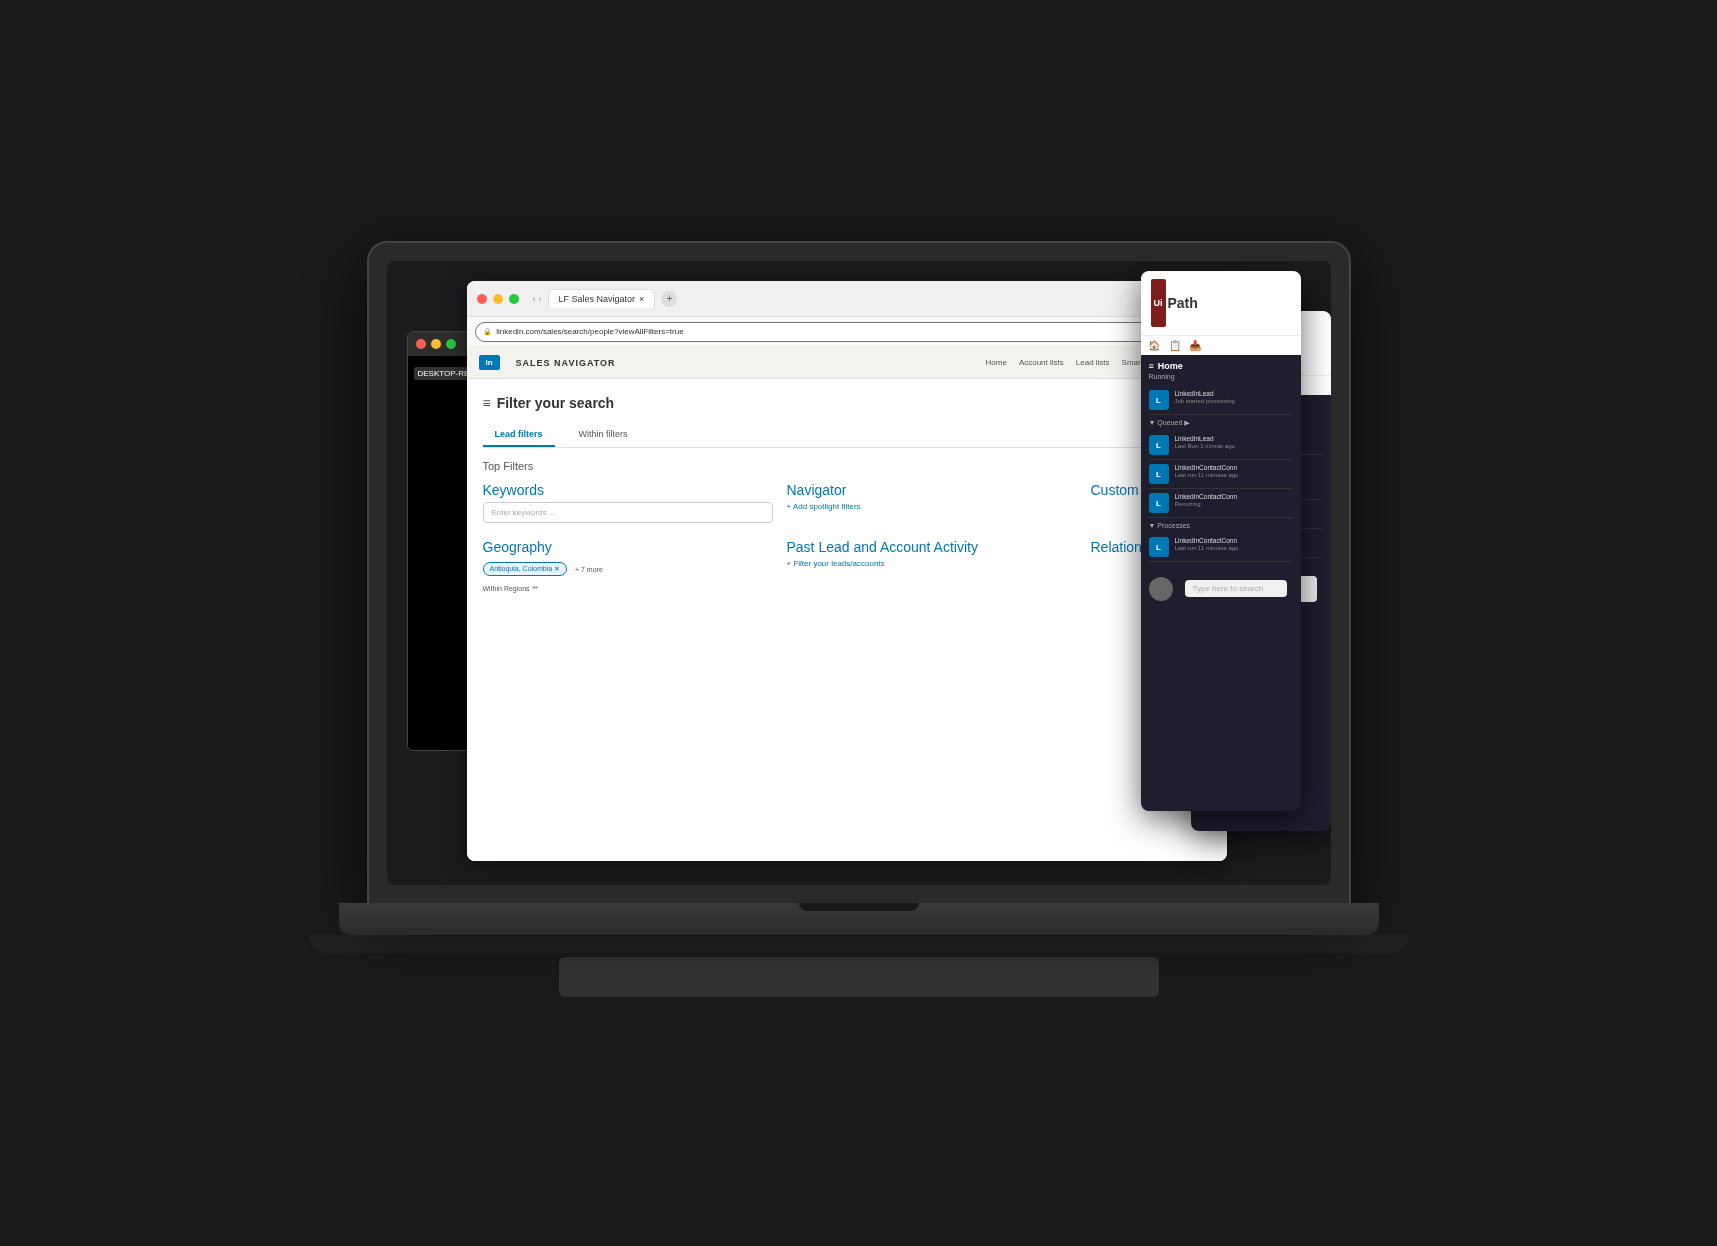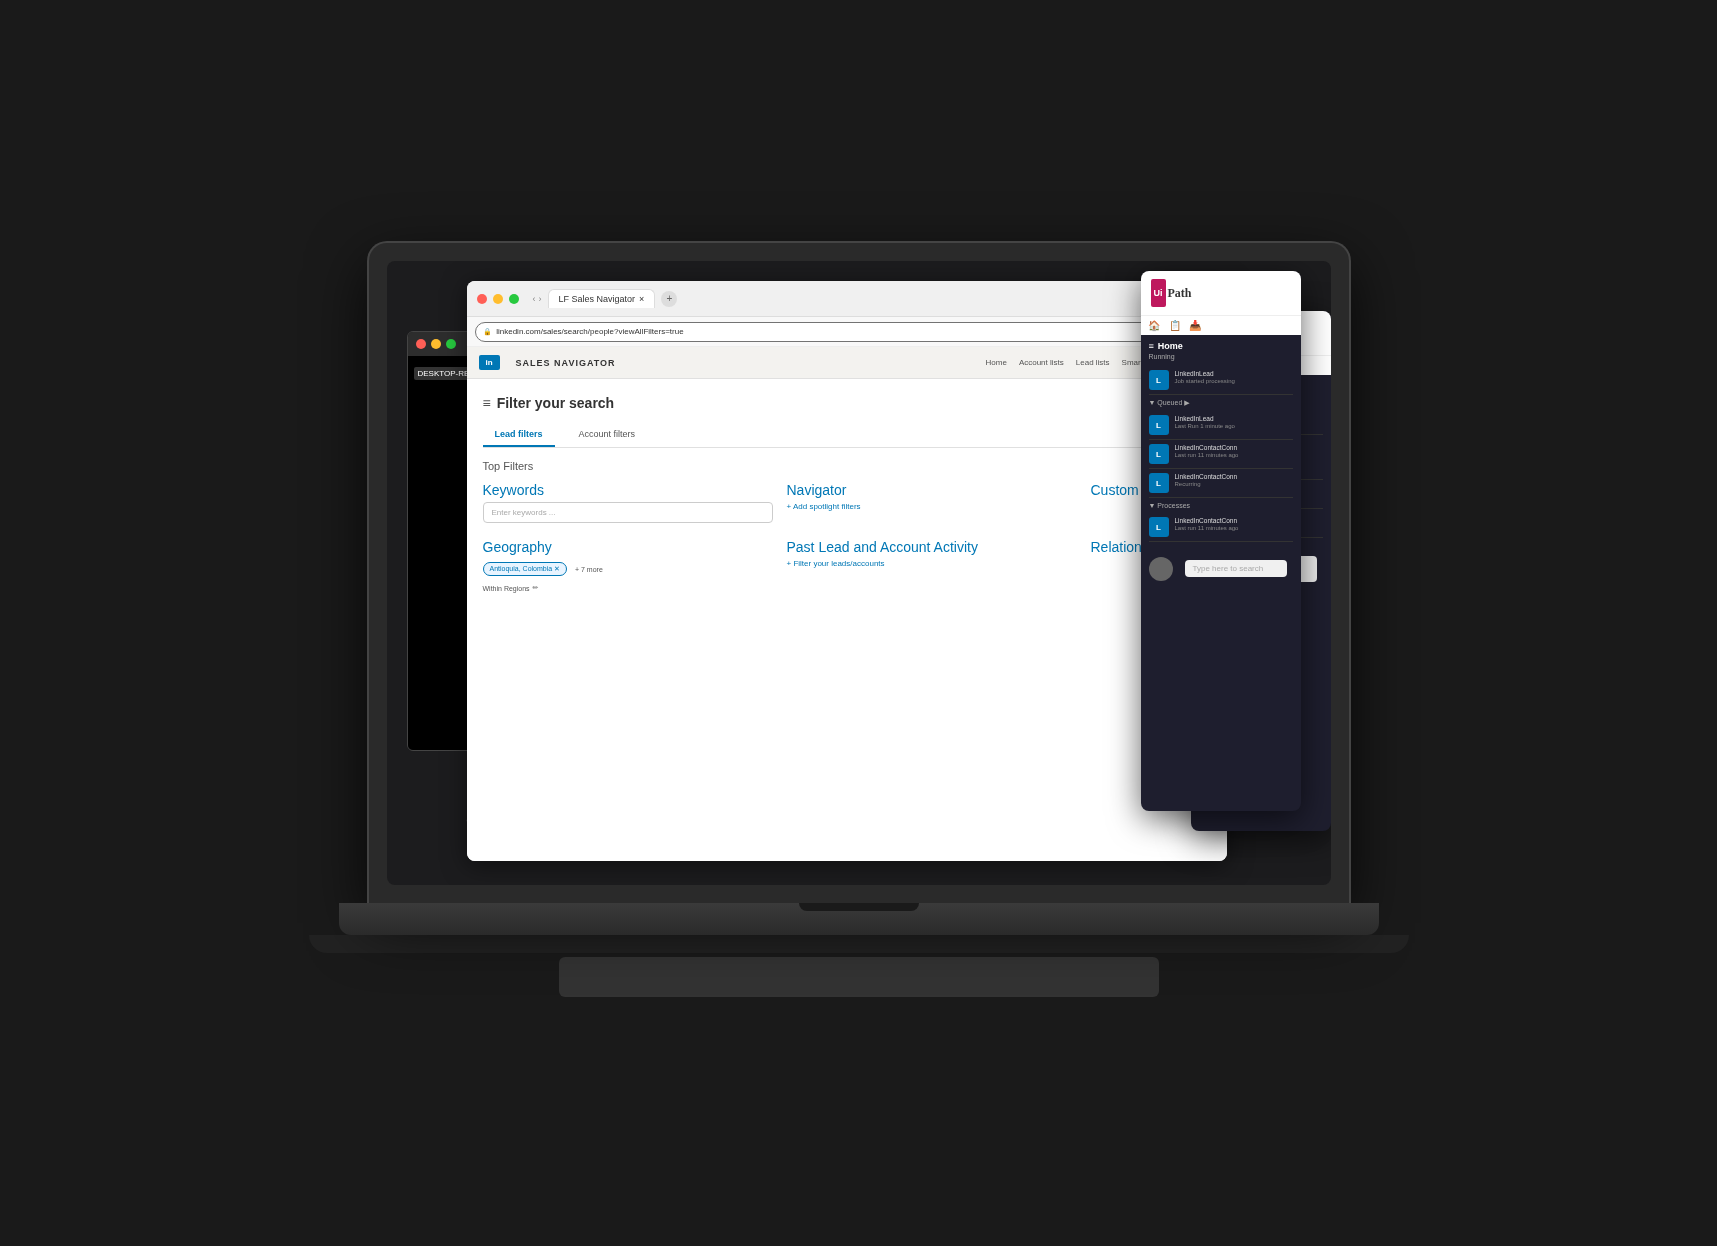--- a/index.html
+++ b/index.html
@@ -400,33 +400,32 @@
       justify-content: space-between;
     }
 
     .uipath-logo {
       display: flex;
       align-items: center;
       gap: 2px;
     }
 
     .uipath-ui {
-      background: #be185d;
+      background: #7f1d1d;
       color: #fff;
       font-size: 9px;
       font-weight: 900;
-      padding: 9px 3px;
+      padding: 19px 3px;
       border-radius: 2px;
     }
 
     .uipath-path-text {
-      font-size: 12px;
+      font-size: 14px;
       font-weight: 700;
       color: #333;
-      font-family: Liberation Serif, serif;
     }
 
     .uipath-toolbar {
       background: #fff;
       display: flex;
       align-items: center;
       padding: 4px 8px;
       gap: 8px;
       border-top: 1px solid #eee;
     }
@@ -611,21 +610,21 @@
             <div class="filter-header">
               <span class="filter-icon">≡</span>
               <span class="filter-title">Filter your search</span>
             </div>
 
             <div class="filter-tabs">
               <div class="filter-tab active">
                 <span>Lead filters</span>
               </div>
               <div class="filter-tab">
-                <span>Account filters</span>
+                <span>Within filters</span>
               </div>
             </div>
 
             <div class="top-filters-label">Top Filters</div>
 
             <div class="filter-grid">
               <div class="filter-field">
                 <span class="field-label">Keywords</span>
                 <div class="field-input">
                   <span>Enter keywords ...</span>

